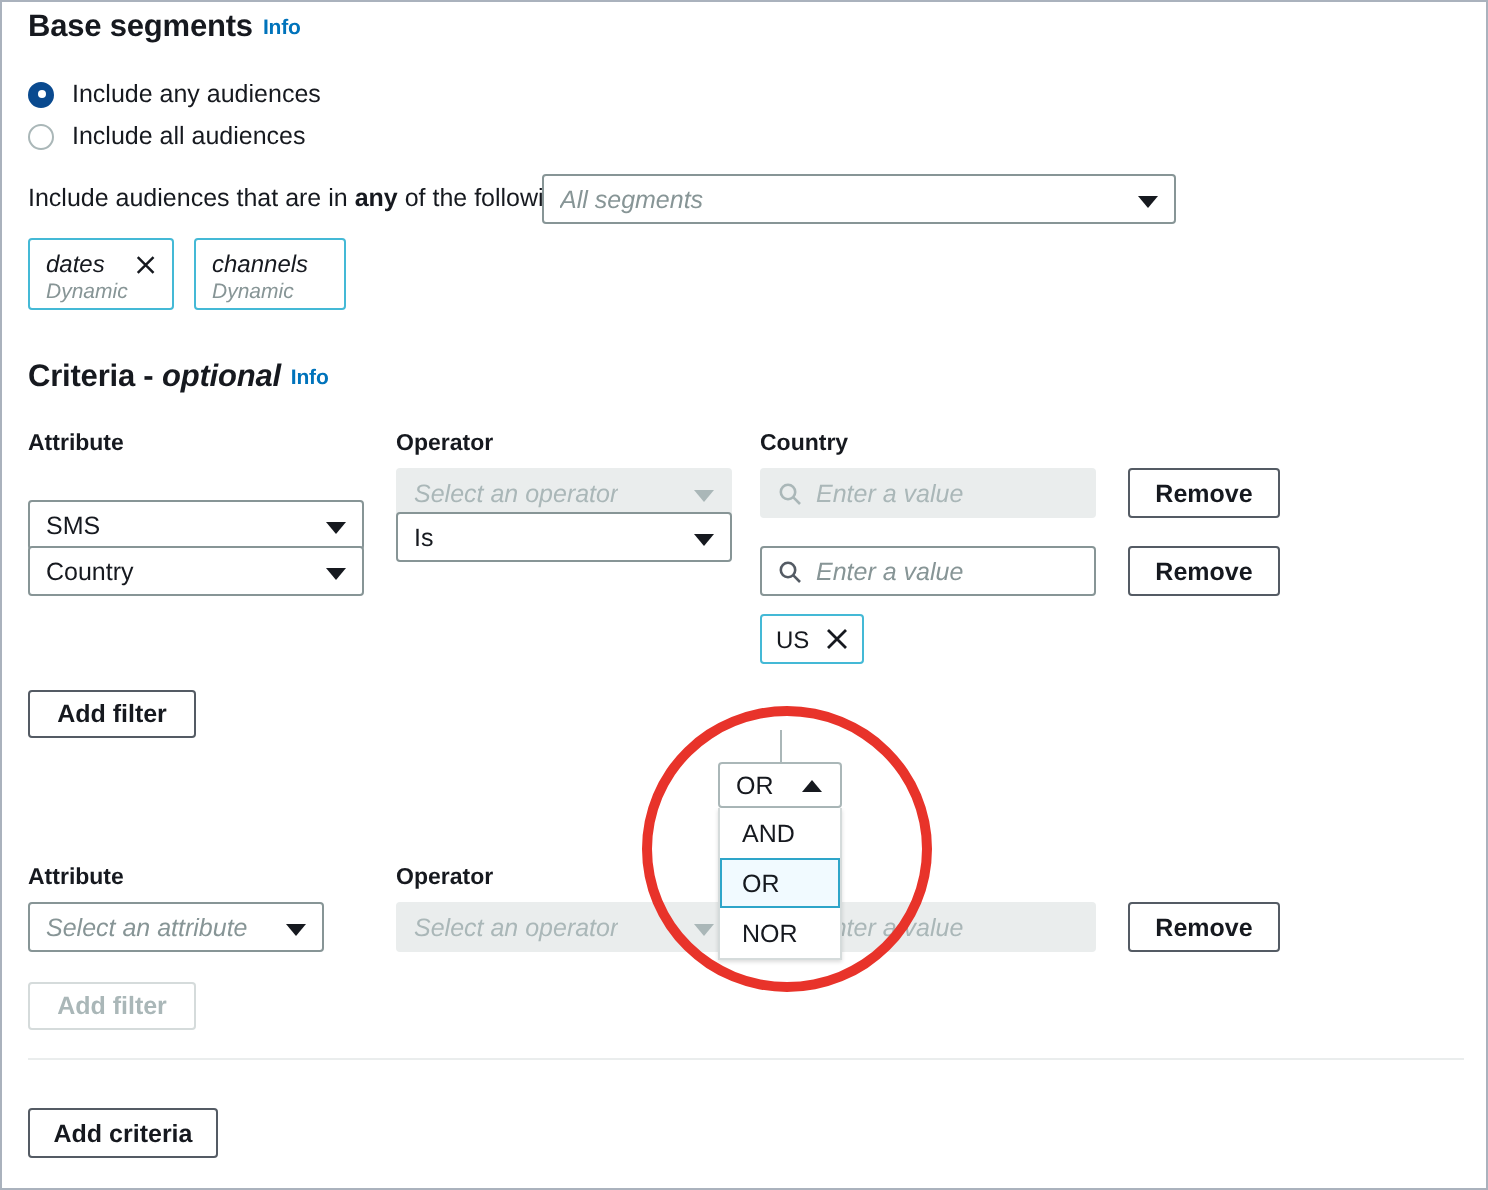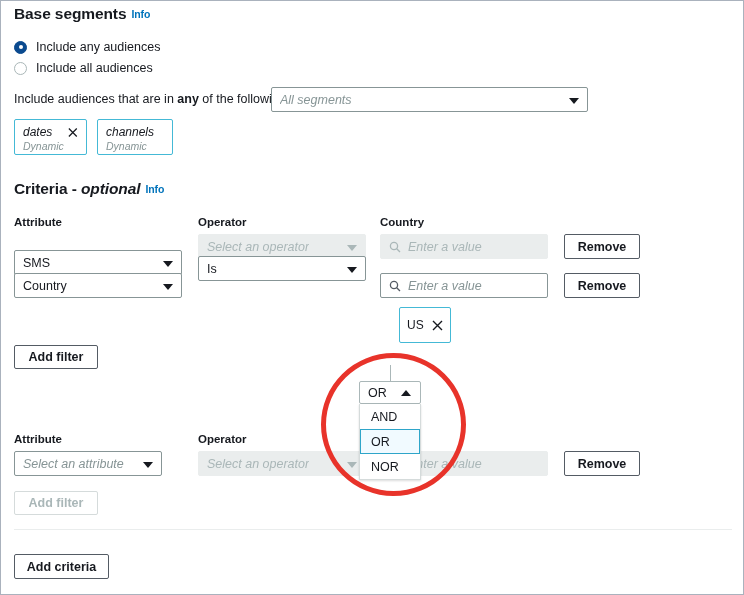--- a/index.html
+++ b/index.html
@@ -326,21 +326,21 @@
   </div>
   <div class="input ph" style="left:379px; top:272px; width:168px; height:25px;">
     <svg class="mag" width="12" height="12" viewBox="0 0 12 12">
       <circle cx="5" cy="5" r="3.6" stroke="#545b64" stroke-width="1.3" fill="none"></circle>
       <path d="M7.7 7.7 L11 11" stroke="#545b64" stroke-width="1.3" fill="none"></path>
     </svg>
     <span class="val">Enter a value</span>
   </div>
   <div class="btn" style="left:563px; top:272px; width:76px; height:25px;">Remove</div>
 
-  <div class="chip" style="left:379px; top:306px; height:36px;margin-left:19px;">
+  <div class="chip" style="left:379px; top:306px; height:25px;">
     <span class="chip-label">US</span>
     <svg class="xmark" width="11" height="11" viewBox="0 0 11 11">
       <path d="M1 1 L10 10 M10 1 L1 10" stroke="#16191f" stroke-width="1.4" fill="none"></path>
     </svg>
   </div>
 
   <div class="btn" style="left:13px; top:344px; width:84px; height:24px;">Add filter</div>
 
   <div class="field-label" style="left:13px; top:432px;">Attribute</div>
   <div class="field-label" style="left:197px; top:432px;">Operator</div>

